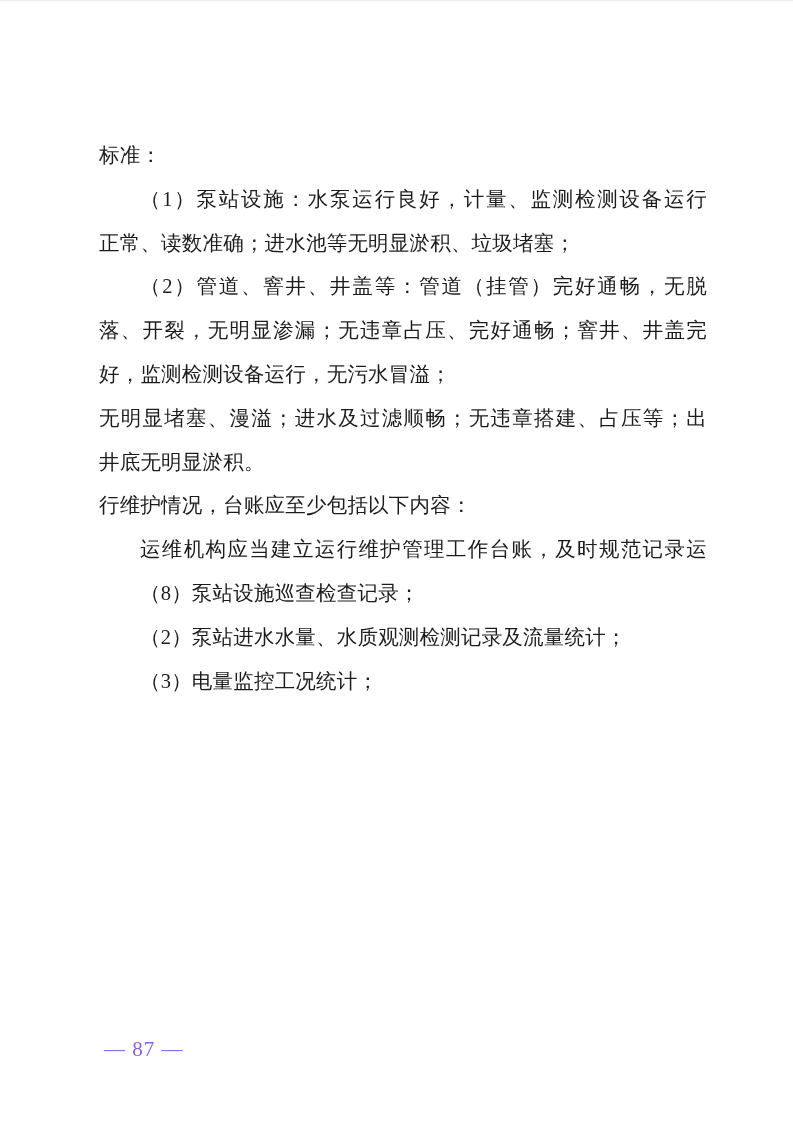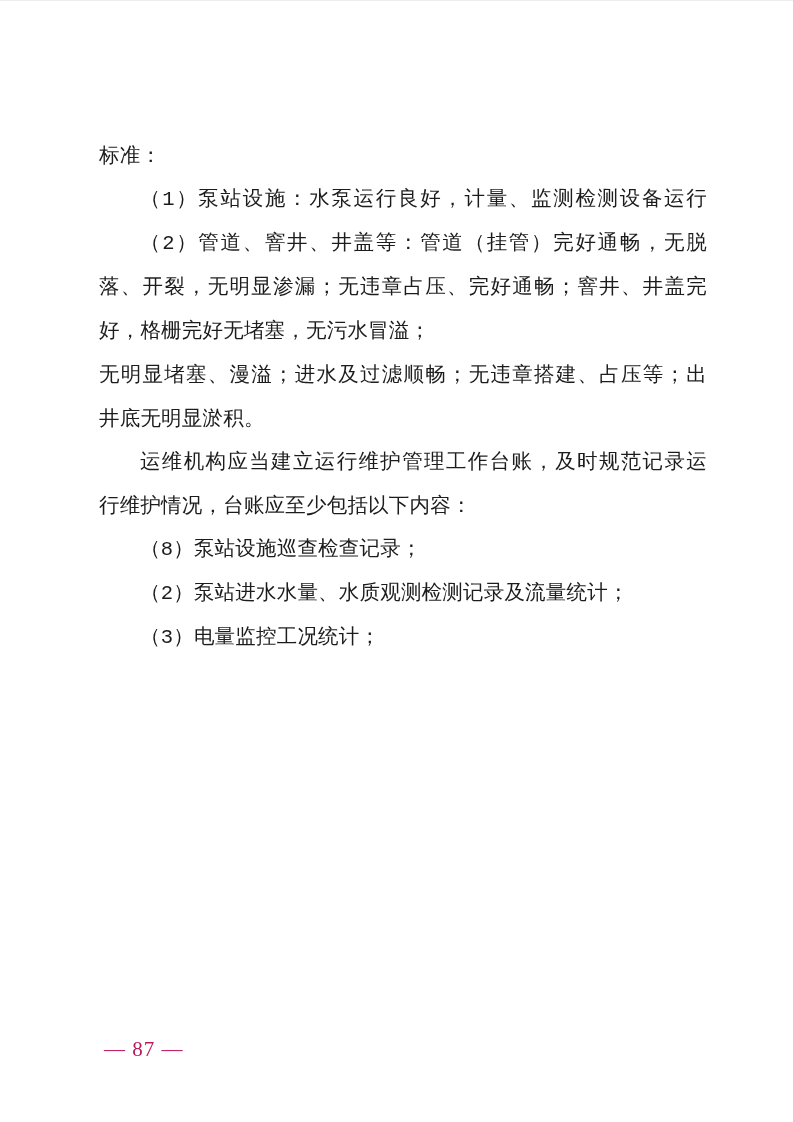--- a/index.html
+++ b/index.html
@@ -39,55 +39,55 @@
     text-align-last: justify;
     text-justify: inter-character;
     overflow: visible;
   }
   .line.last {
     text-align: center;
     text-align-last: left;
   }
   .line.indent {
     text-indent: 2em;
-    font-family: Liberation Mono, monospace;
   }
   .page-footer {
     position: absolute;
     left: 104px;
     top: 1033px;
     font-size: 21px;
     line-height: 30px;
-    color: #be185d;
+    color: #8b5cf6;
     letter-spacing: 1px;
   }
 </style>
 </head>
 <body>
 
 <div class="page">
   <div class="document-body">
       <div class="paragraph">
         <div class="line last">标准：</div>
       </div>
       <div class="paragraph">
         <div class="line indent">（1）泵站设施：水泵运行良好，计量、监测检测设备运行</div>
+        <div class="line last">正常、读数准确；进水池等无明显淤积、垃圾堵塞；</div>
       </div>
       <div class="paragraph">
         <div class="line indent">（2）管道、窨井、井盖等：管道（挂管）完好通畅，无脱</div>
         <div class="line">落、开裂，无明显渗漏；无违章占压、完好通畅；窨井、井盖完</div>
-        <div class="line last">好，格栅完好无堵塞，无污水冒溢；</div>
+        <div class="line last">好，监测检测设备运行，无污水冒溢；</div>
       </div>
       <div class="paragraph">
         <div class="line">无明显堵塞、漫溢；进水及过滤顺畅；无违章搭建、占压等；出</div>
         <div class="line last">井底无明显淤积。</div>
       </div>
       <div class="paragraph">
+        <div class="line last">行维护情况，台账应至少包括以下内容：</div>
         <div class="line indent">运维机构应当建立运行维护管理工作台账，及时规范记录运</div>
-        <div class="line last">行维护情况，台账应至少包括以下内容：</div>
       </div>
       <div class="paragraph">
         <div class="line indent last">（8）泵站设施巡查检查记录；</div>
       </div>
       <div class="paragraph">
         <div class="line indent last">（2）泵站进水水量、水质观测检测记录及流量统计；</div>
       </div>
       <div class="paragraph">
         <div class="line indent last">（3）电量监控工况统计；</div>
       </div>

